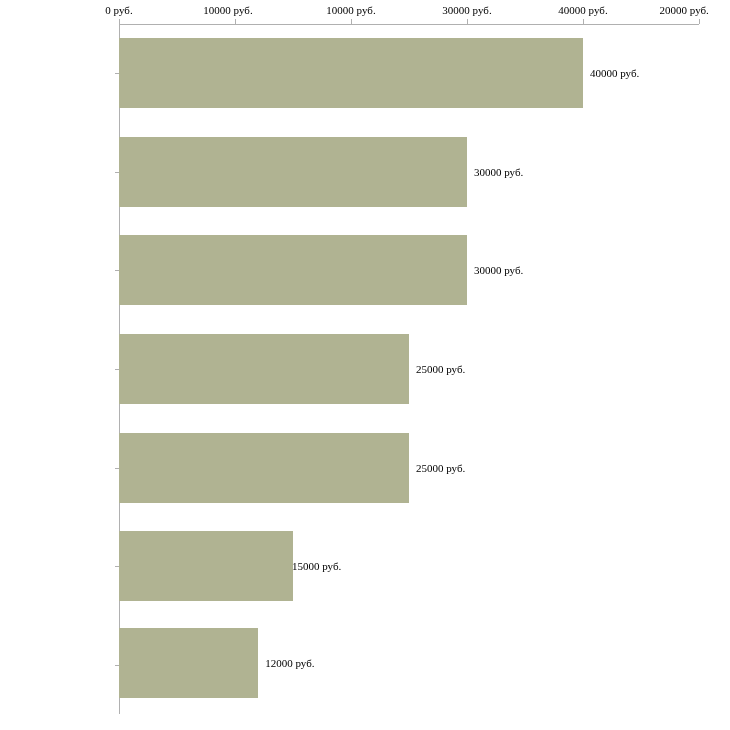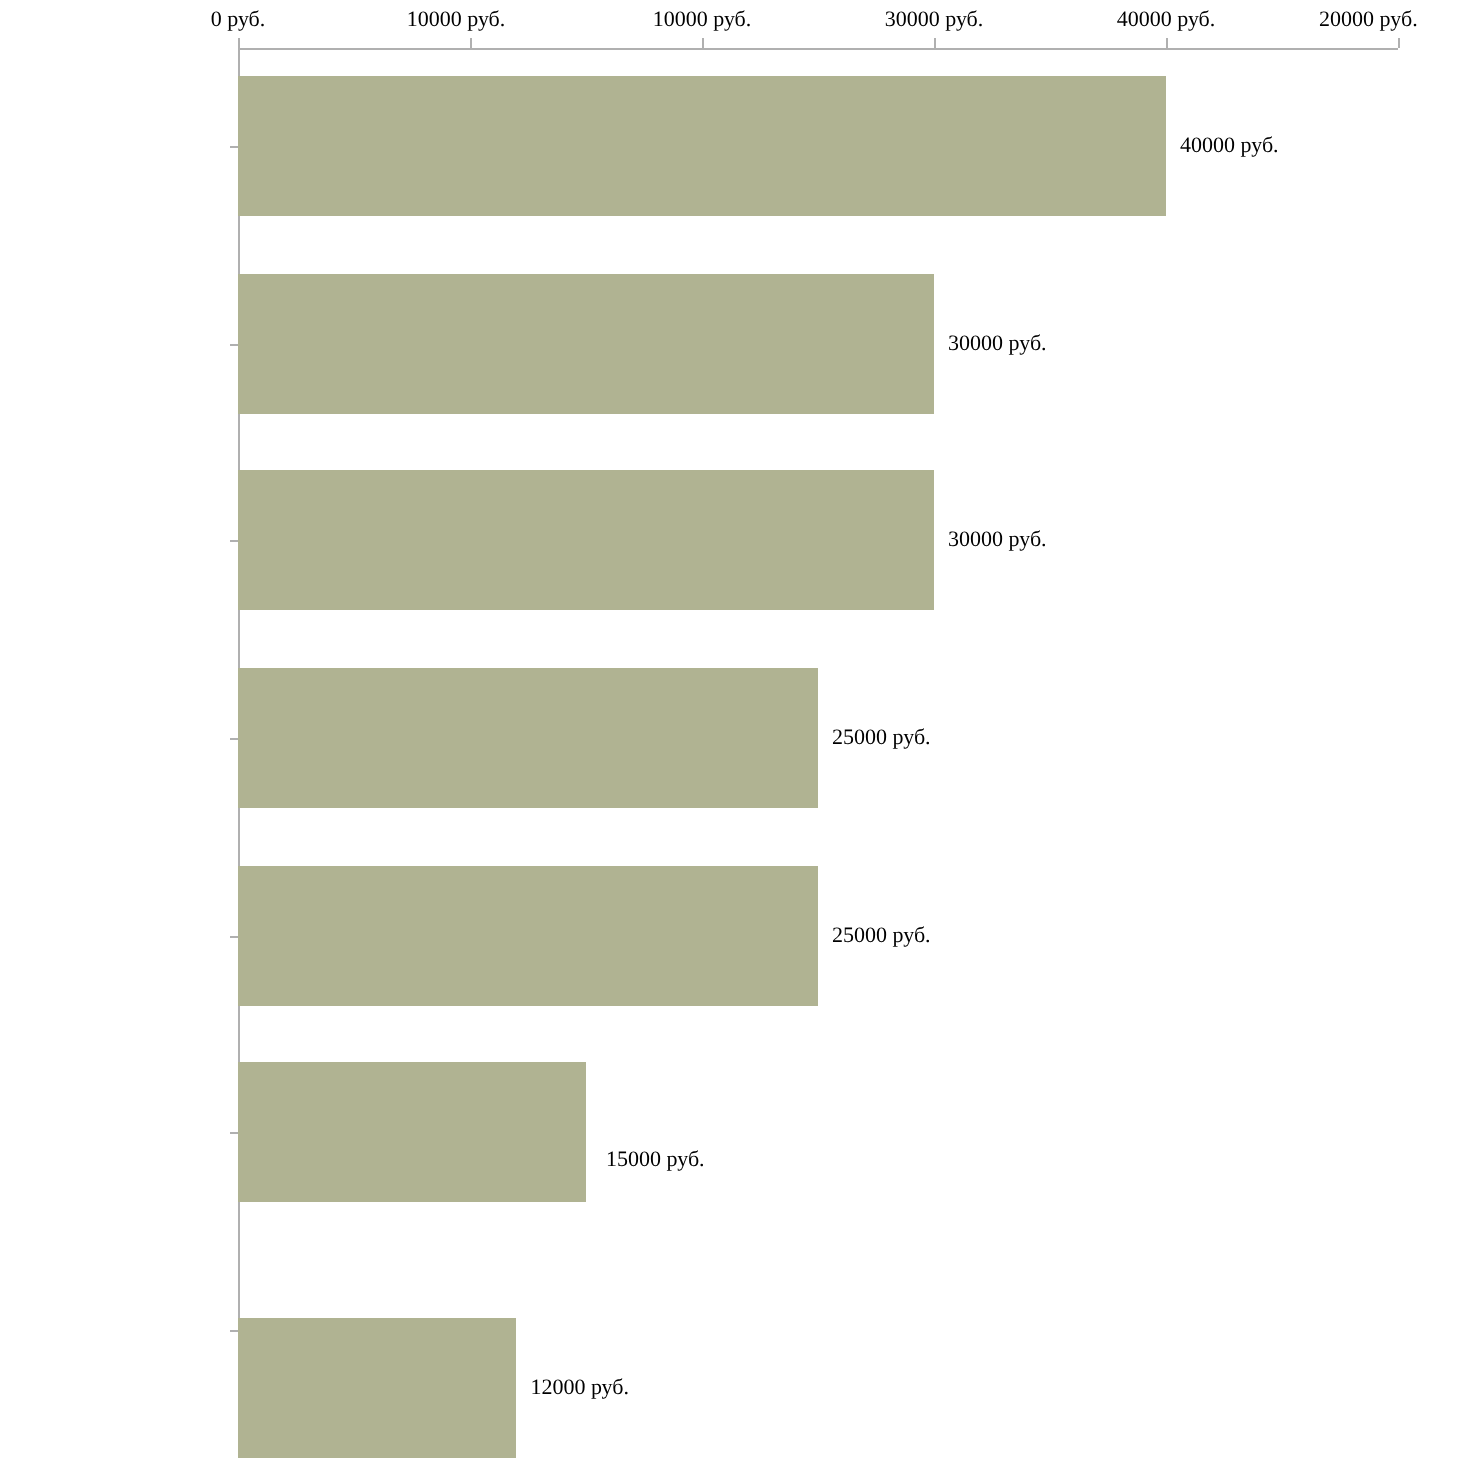--- a/index.html
+++ b/index.html
@@ -128,21 +128,21 @@
       <div class="bar-row" style="top: 334px; height: 70px;">
         <div class="bar" style="left: 119px; width: 290px; background: rgb(176, 179, 146);"></div>
         <div class="bar-value" style="left: 409px;">25000 руб.</div>
       </div>
       <div class="bar-row" style="top: 432.571px; height: 70px;">
         <div class="bar" style="left: 119px; width: 290px; background: rgb(176, 179, 146);"></div>
         <div class="bar-value" style="left: 409px;">25000 руб.</div>
       </div>
       <div class="bar-row" style="top: 531.143px; height: 70px;">
         <div class="bar" style="left: 119px; width: 174px; background: rgb(176, 179, 146);"></div>
-        <div class="bar-value" style="left: 296px; margin-top: 14px;">15000 руб.</div>
+        <div class="bar-value" style="left: 285px;">15000 руб.</div>
       </div>
-      <div class="bar-row" style="top: 659px; height: 70px;">
+      <div class="bar-row" style="top: 628px; height: 70px;">
         <div class="bar" style="left: 119px; width: 139.2px; background: rgb(176, 179, 146);"></div>
         <div class="bar-value" style="left: 258.2px;">12000 руб.</div>
       </div>
     </div>
 
 </div>
 
 </body></html>

